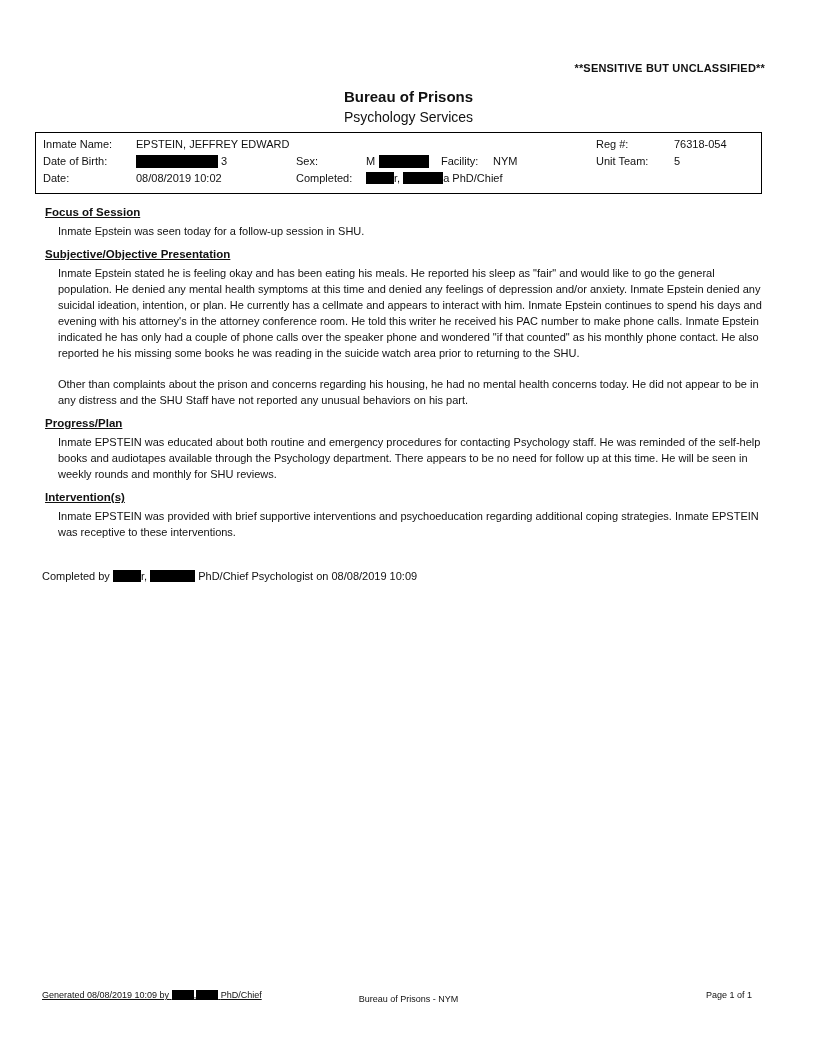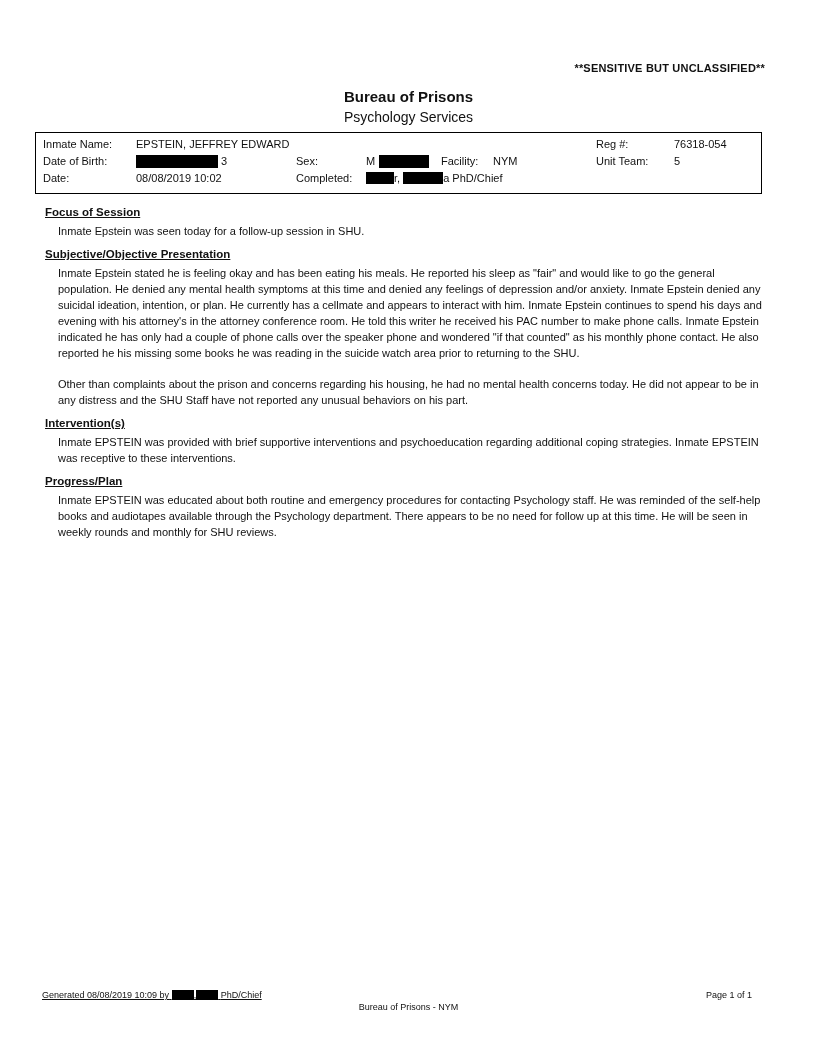--- a/index.html
+++ b/index.html
@@ -44,21 +44,21 @@
   .section p + p { margin-top:15px; }
 
   .completed { margin:30px 0 0 42px; font-size:11px; }
 
   .page-footer {
     position:absolute; left:0; right:0; top:990px;
     font-size:9px; height:14px;
   }
   .page-footer .f-left { position:absolute; left:42px; top:0; white-space:nowrap;text-decoration:underline; }
   .page-footer .f-left .redact-inline { height:10px; }
-  .page-footer .f-center { position:absolute; left:0; right:0; text-align:center; top:12px; }
+  .page-footer .f-center { position:absolute; left:0; right:0; text-align:center; top:4px; }
   .page-footer .f-right { position:absolute; right:65px; top:0; }
 </style>
 </head>
 <body>
 
 <div class="page">
 
   <div class="classification">**SENSITIVE BUT UNCLASSIFIED**</div>
 
   <div class="doc-header">
@@ -103,31 +103,37 @@
       <p>Inmate Epstein was seen today for a follow-up session in SHU.</p>
     </div>
 
     <div class="section">
       <div class="section-heading">Subjective/Objective Presentation</div>
       <p>Inmate Epstein stated he is feeling okay and has been eating his meals.  He reported his sleep as "fair" and would like to go the general population.  He denied any mental health symptoms at this time and denied any feelings of depression and/or anxiety.  Inmate Epstein denied any suicidal ideation, intention, or plan.  He currently has a cellmate and appears to interact with him.  Inmate Epstein continues to spend his days and evening with his attorney's in the attorney conference room.  He told this writer he received his PAC number to make phone calls.  Inmate Epstein indicated he has only had a couple of phone calls over the speaker phone and wondered "if that counted" as his monthly phone contact. He also reported he his missing some books he was reading in the suicide watch area prior to returning to the SHU.</p>
       <p>Other than complaints about the prison and concerns regarding his housing, he had no mental health concerns today. He did not appear to be in any distress and the SHU Staff have not reported any unusual behaviors on his part.</p>
     </div>
 
     <div class="section">
+      <div class="section-heading">Progress/Plan</div>
+      <p>Inmate EPSTEIN was educated about both routine and emergency procedures for contacting Psychology staff. He was reminded of the self-help books and audiotapes available through the Psychology department. There appears to be no need for follow up at this time.  He will be seen in weekly rounds and monthly for SHU reviews.</p>
+    </div>
+
+    <div class="section">
       <div class="section-heading">Intervention(s)</div>
       <p>Inmate EPSTEIN was provided with brief supportive interventions and psychoeducation regarding additional coping strategies. Inmate EPSTEIN was receptive to these interventions.</p>
     </div>
 
-    <div class="section">
-      <div class="section-heading">Progress/Plan</div>
-      <p>Inmate EPSTEIN was educated about both routine and emergency procedures for contacting Psychology staff. He was reminded of the self-help books and audiotapes available through the Psychology department. There appears to be no need for follow up at this time.  He will be seen in weekly rounds and monthly for SHU reviews.</p>
-    </div>
-
   </div>
 
+  <div class="completed">
+    <span>Completed by</span>
+    <span class="redact-inline w28"></span><span>r,</span>
+    <span class="redact-inline w45"></span>
+    <span>PhD/Chief Psychologist on 08/08/2019 10:09</span>
+  </div>
 
   <div class="page-footer">
     <div class="f-left">
       <span>Generated 08/08/2019 10:09 by</span>
       <span class="redact-inline w22"></span><span>,</span><span class="redact-inline w22"></span>
       <span>PhD/Chief</span>
     </div>
     <div class="f-center">Bureau of Prisons - NYM</div>
     <div class="f-right">Page 1 of 1</div>
   </div>

